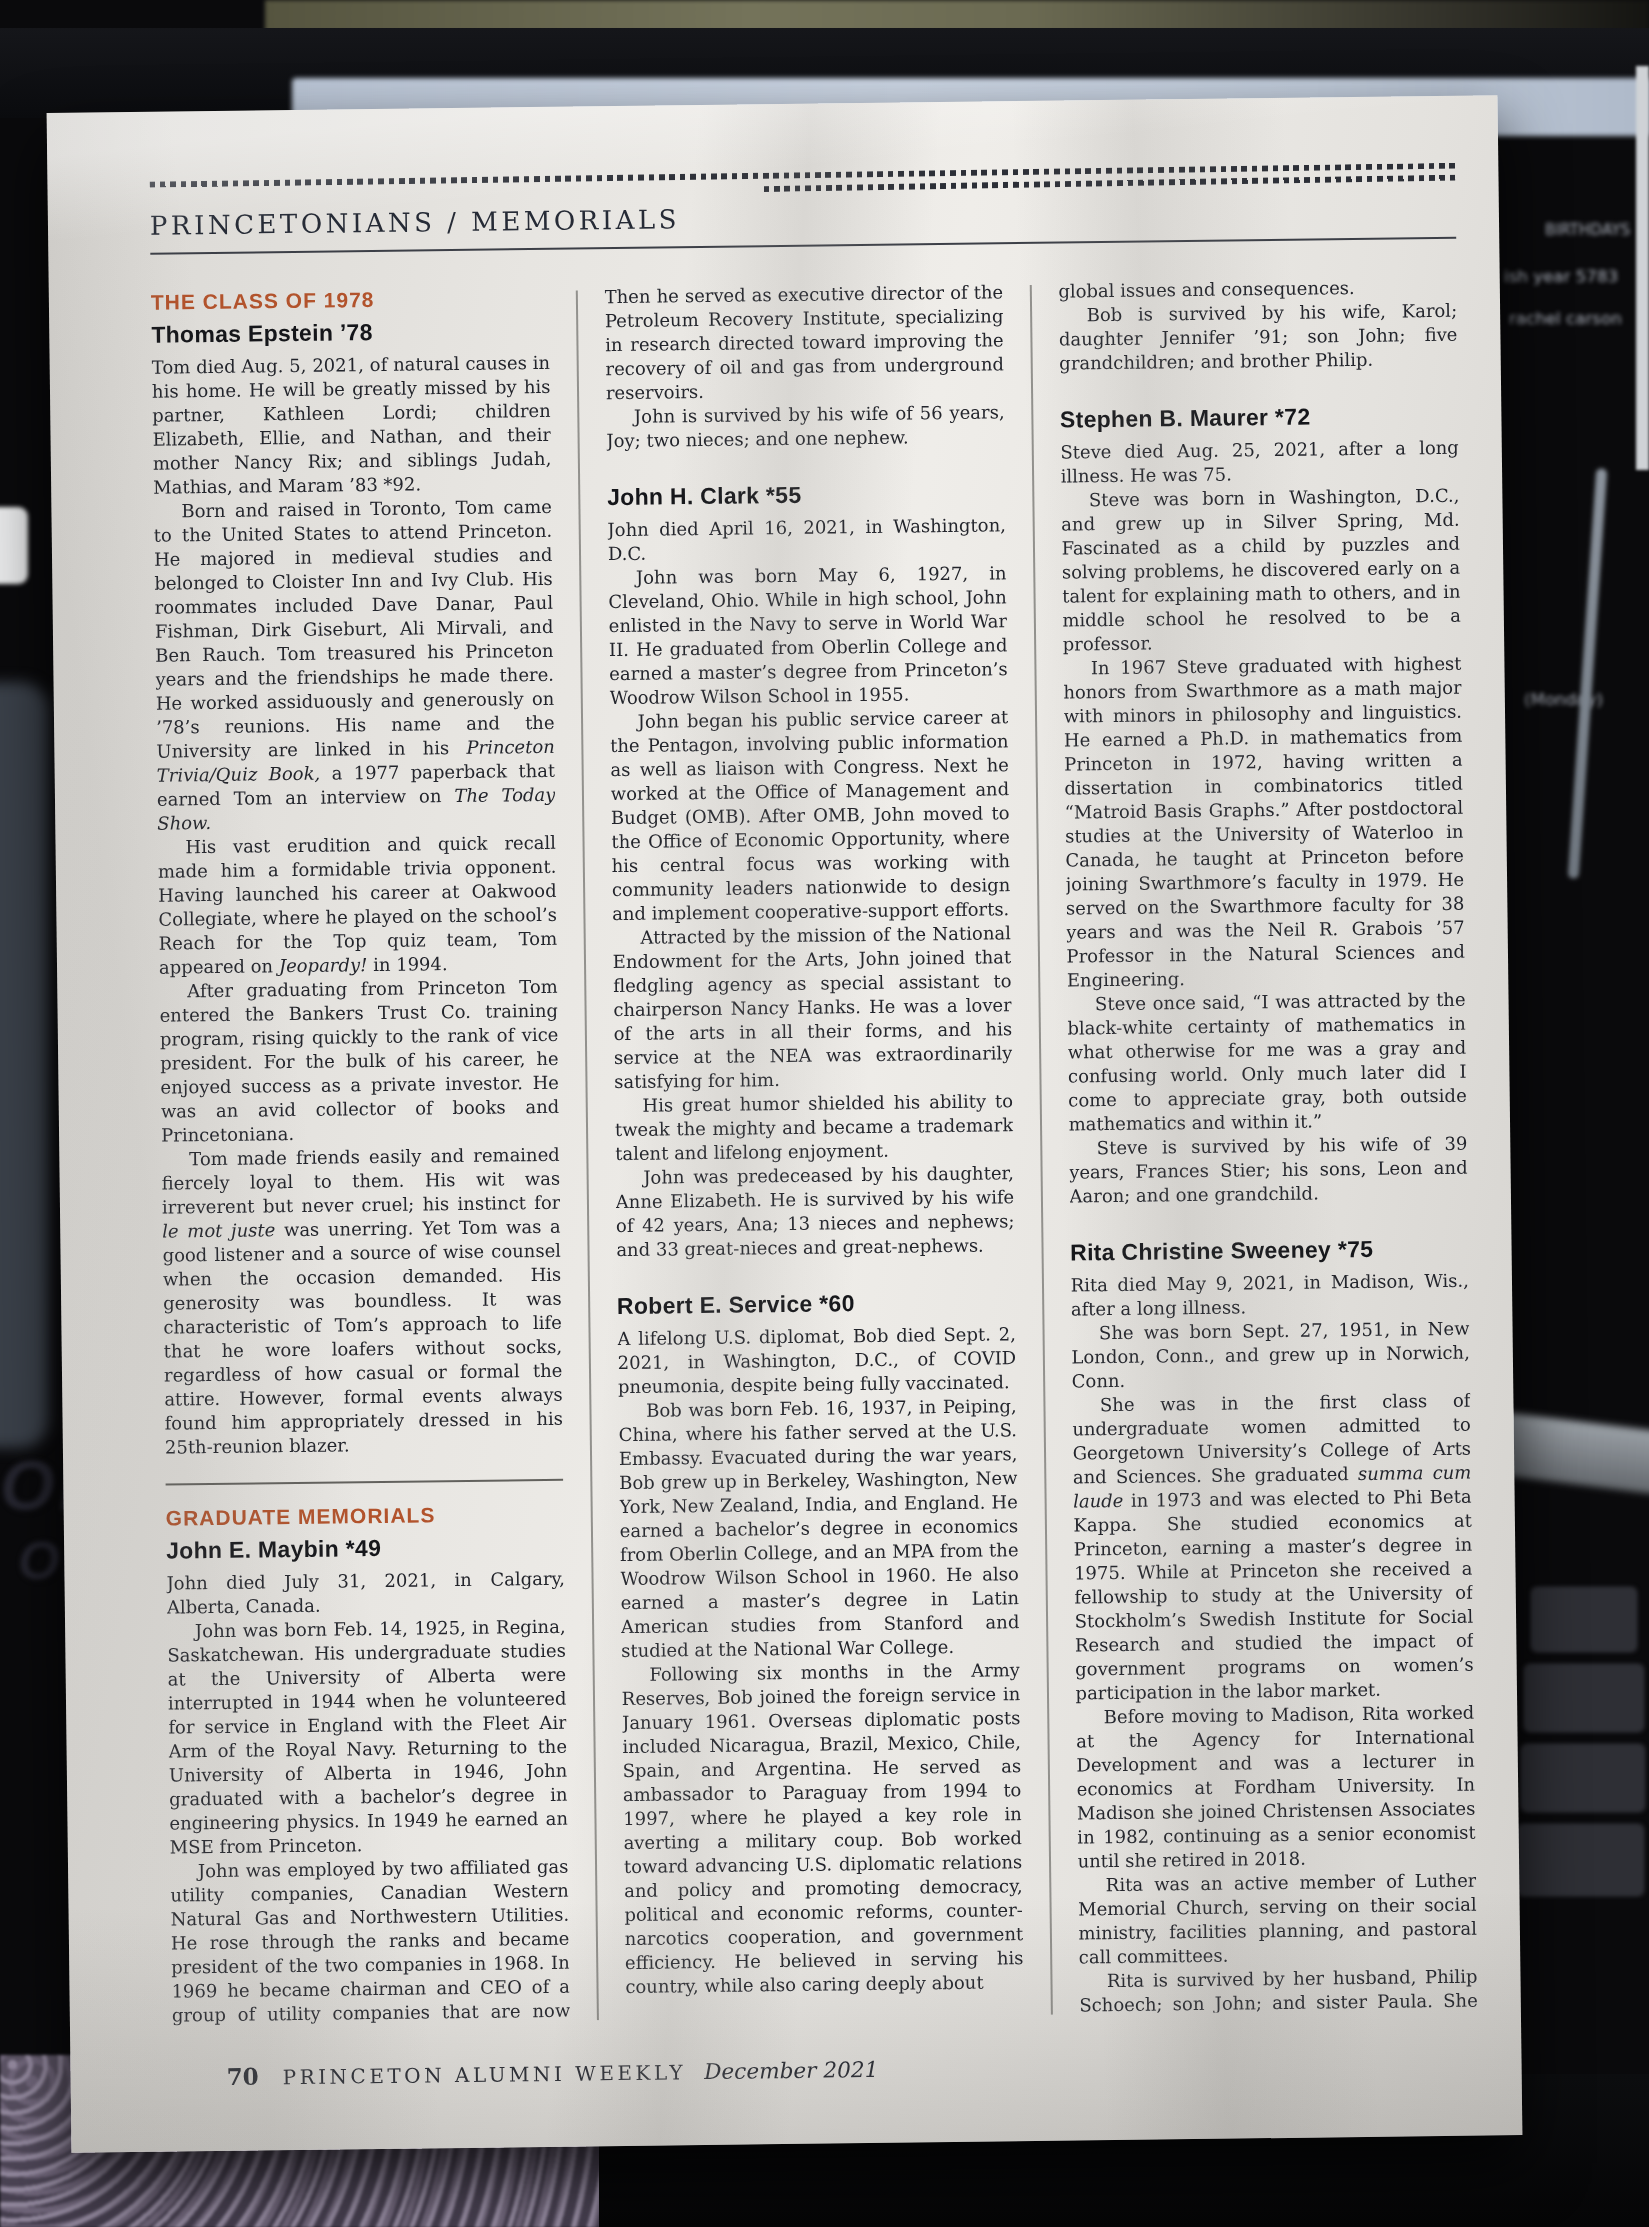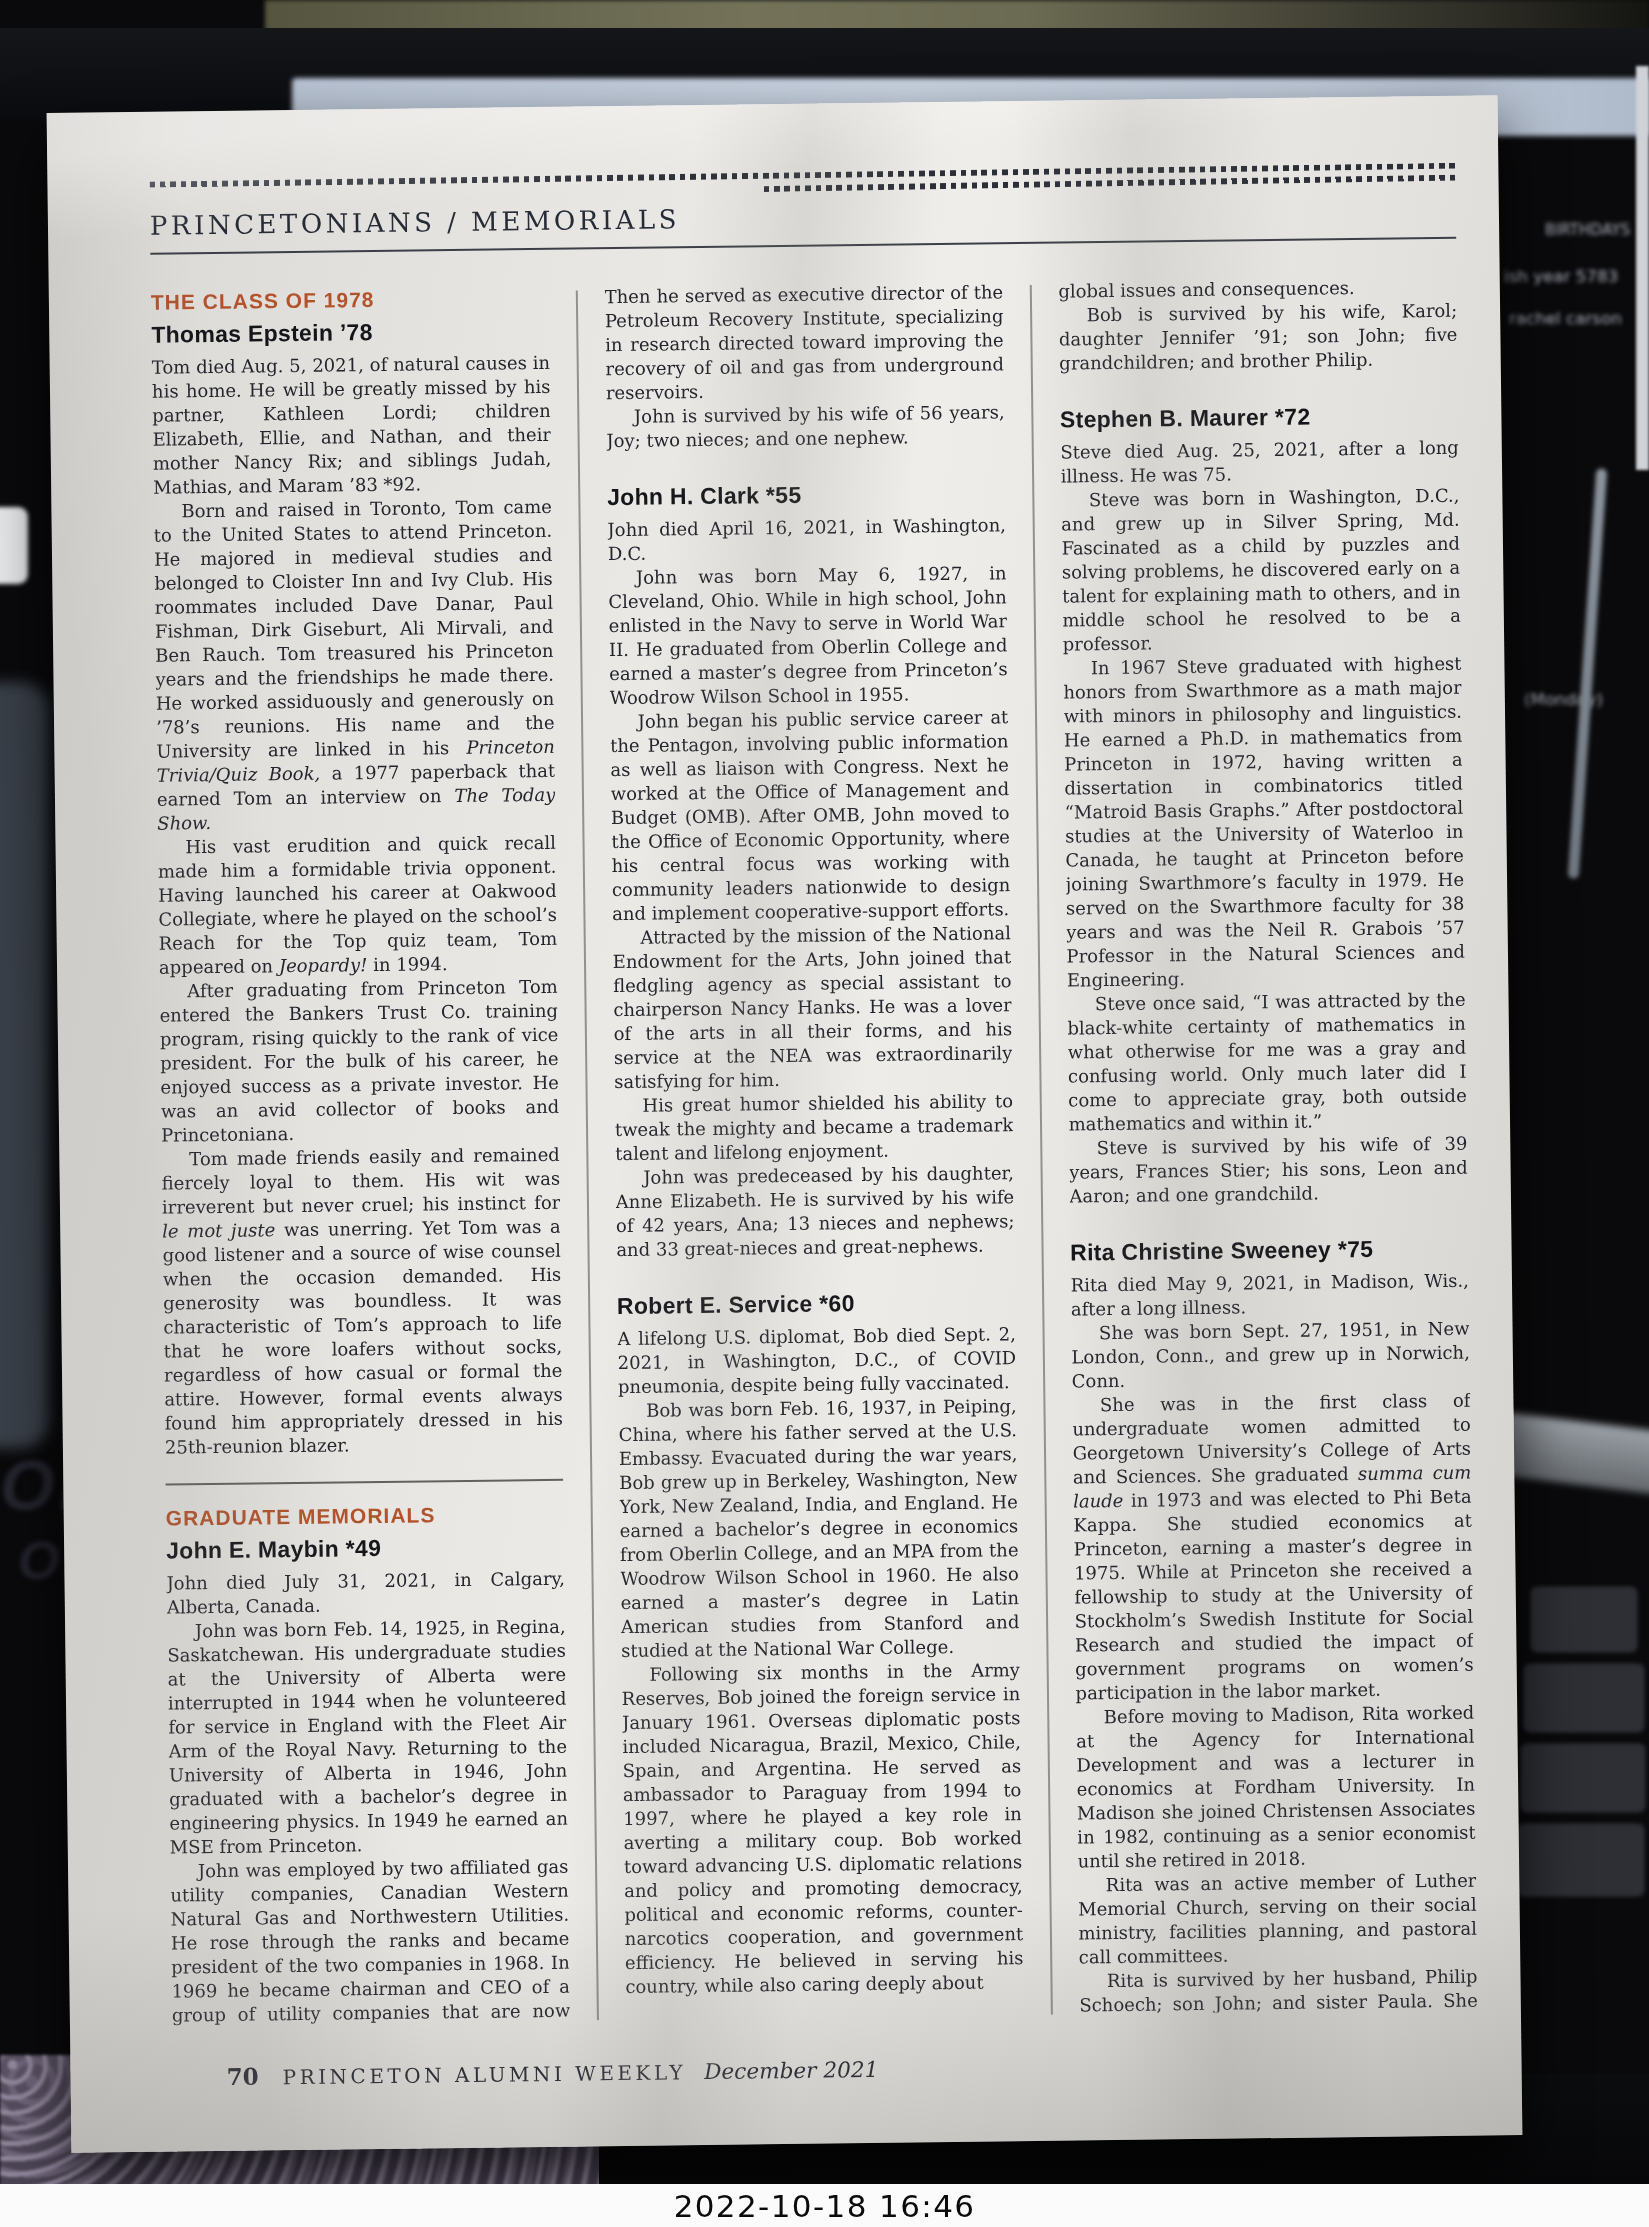--- a/index.html
+++ b/index.html
@@ -185,17 +185,14 @@
       </div>
 
       <div class="page-footer">
         <span class="page-num">70</span>
         <span class="footer-mag">PRINCETON ALUMNI WEEKLY</span>
         <span class="footer-issue">December 2021</span>
       </div>
     </div>
   </div>
 
-  <div class="timestamp-bar">
-    <span>2022-10-18 16:46</span>
-  </div>
 </div>
 
 
 </body></html>

